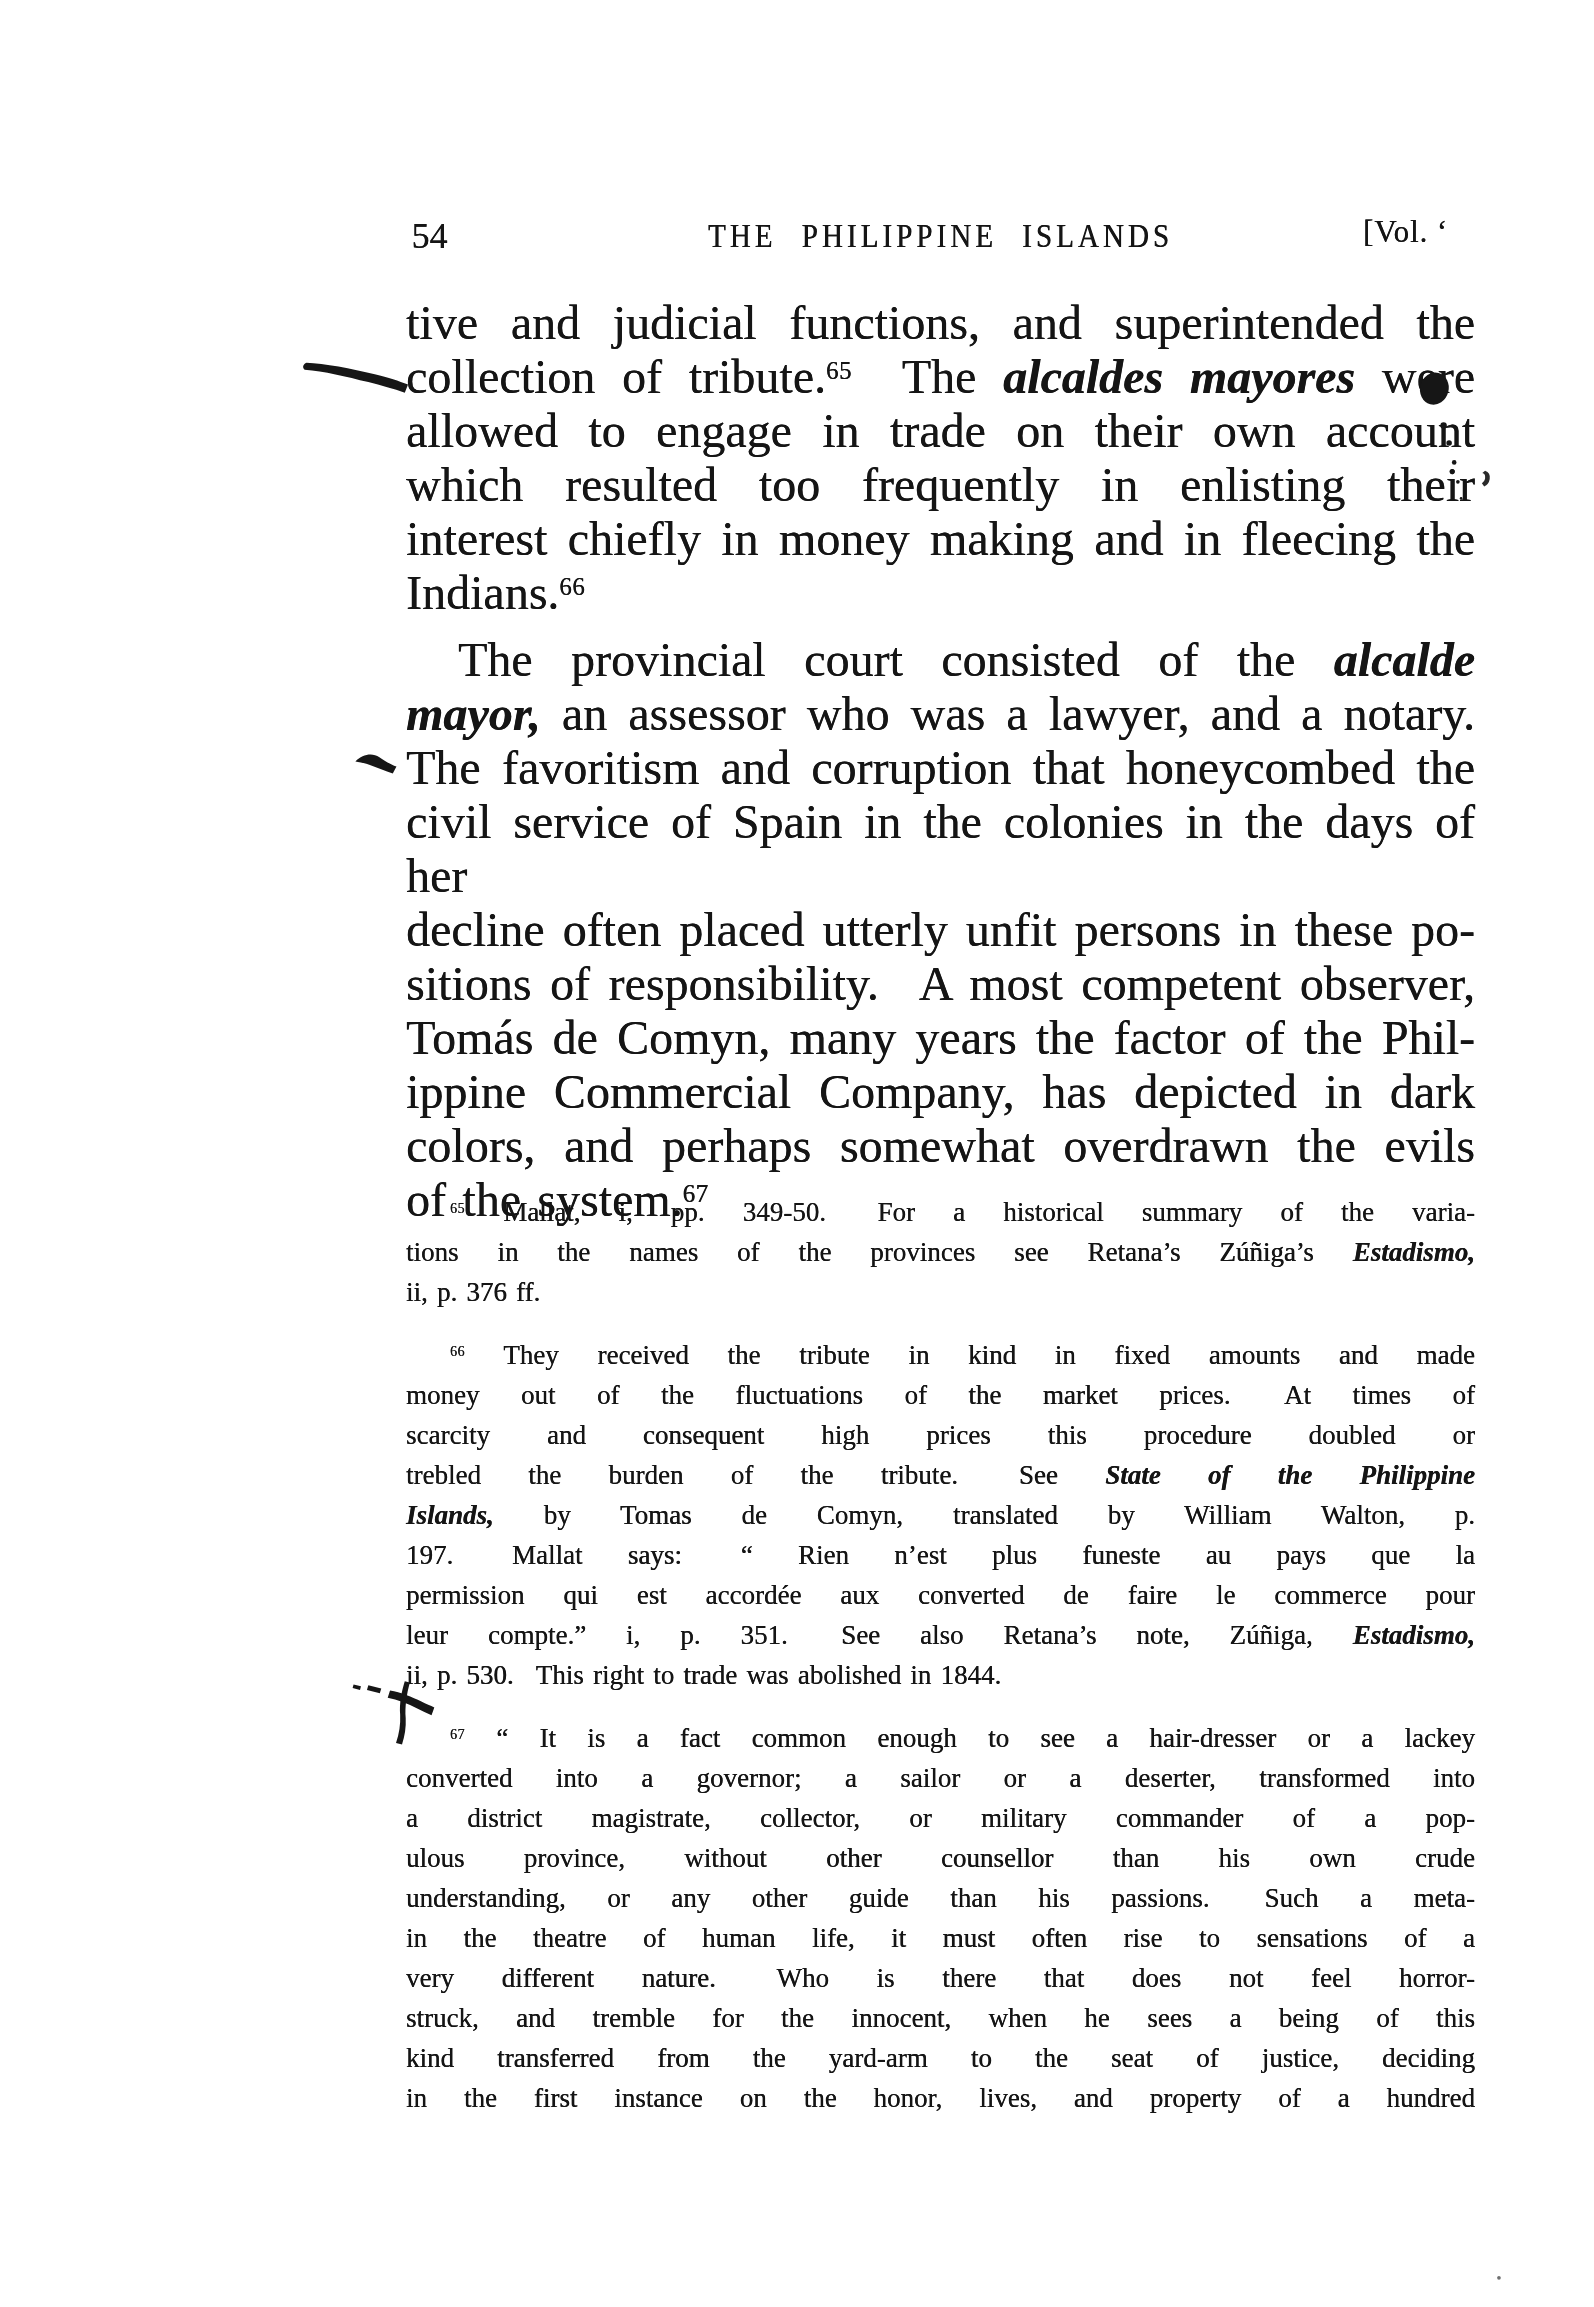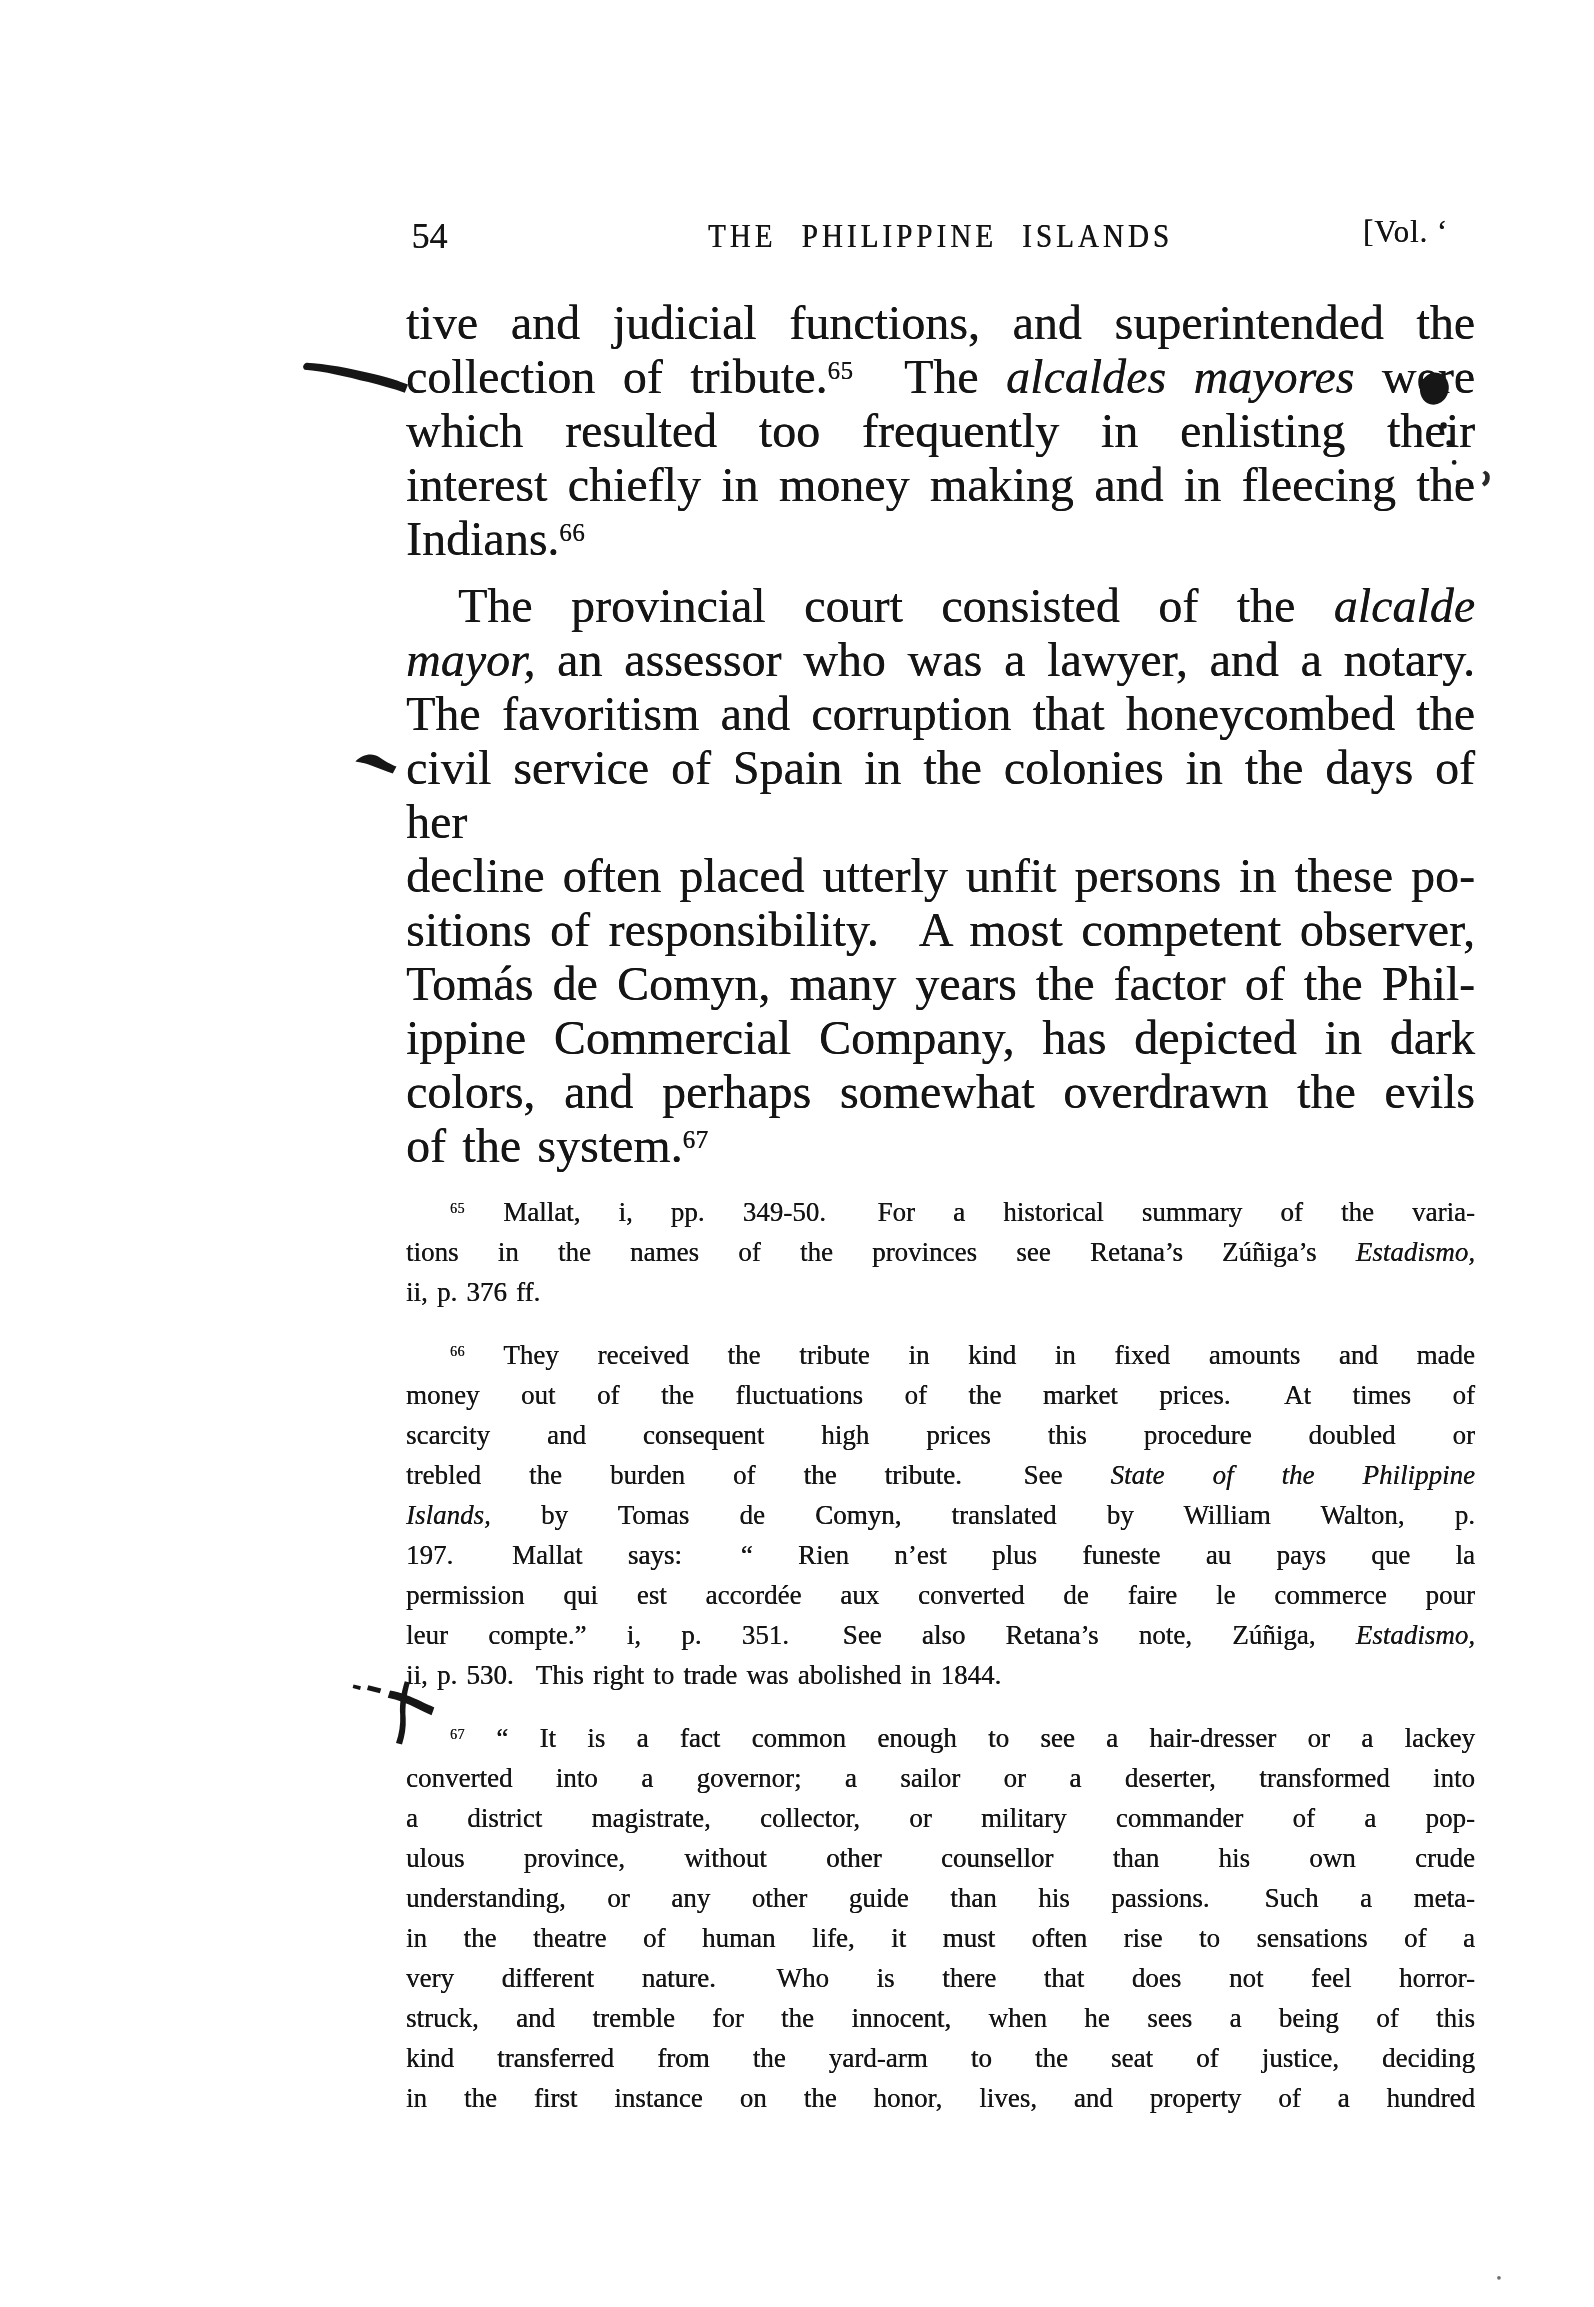--- a/index.html
+++ b/index.html
@@ -56,21 +56,21 @@
     white-space:normal;
   }
   .line.no-just{text-align-last:left;}
   sup{
     font-size:0.52em;
     vertical-align:baseline;
     position:relative;top:-0.58em;
     line-height:0;
     letter-spacing:0.5px;
   }
-  i{font-style:italic;}
+  i{font-style:italic;font-weight:bold;}
   
   .marks-overlay{
     position:absolute;left:0;top:0;width:1595px;height:2492px;
     pointer-events:none;
   }
 </style>
 </head>
 <body>
 
 <div id="page">
@@ -78,20 +78,21 @@
   <div class="header">
     <div class="page-number">54</div>
     <div class="running-title">THE PHILIPPINE ISLANDS</div>
     <div class="volume-tag">[Vol. ‘</div>
   </div>
 
   <div class="main" id="main-text">
       <div class="para">
         <div class="line">tive and judicial functions, and superintended the</div>
         <div class="line">collection of tribute.<sup>65</sup>  The <i>alcaldes mayores</i> were</div>
+        <div class="line">allowed to engage in trade on their own account</div>
         <div class="line">which resulted too frequently in enlisting their</div>
         <div class="line">interest chiefly in money making and in fleecing the</div>
         <div class="line no-just">Indians.<sup>66</sup></div>
       </div>
       <div class="para indent-first">
         <div class="line">The provincial court consisted of the <i>alcalde</i></div>
         <div class="line"><i>mayor,</i> an assessor who was a lawyer, and a notary.</div>
         <div class="line">The favoritism and corruption that honeycombed the</div>
         <div class="line">civil service of Spain in the colonies in the days of her</div>
         <div class="line">decline often placed utterly unfit persons in these po-</div>

